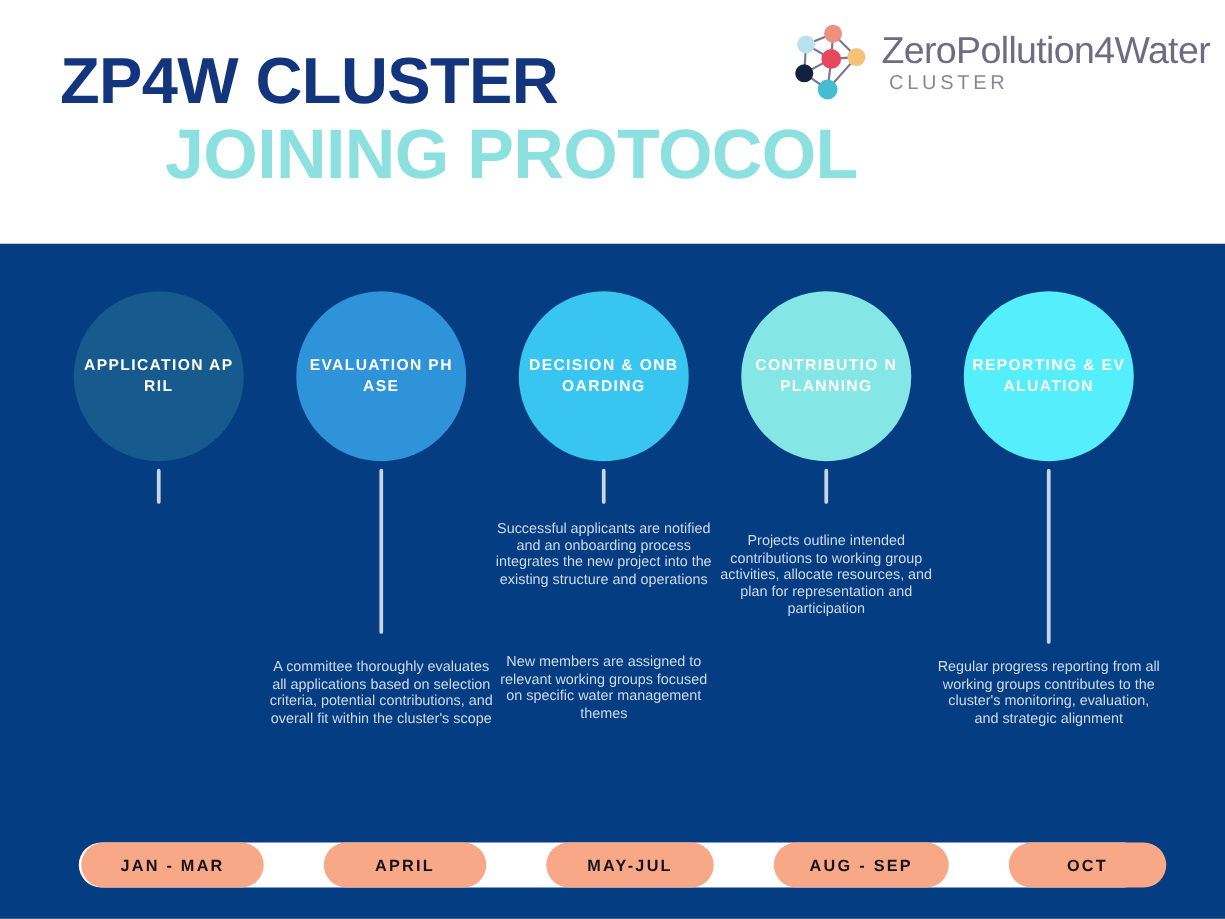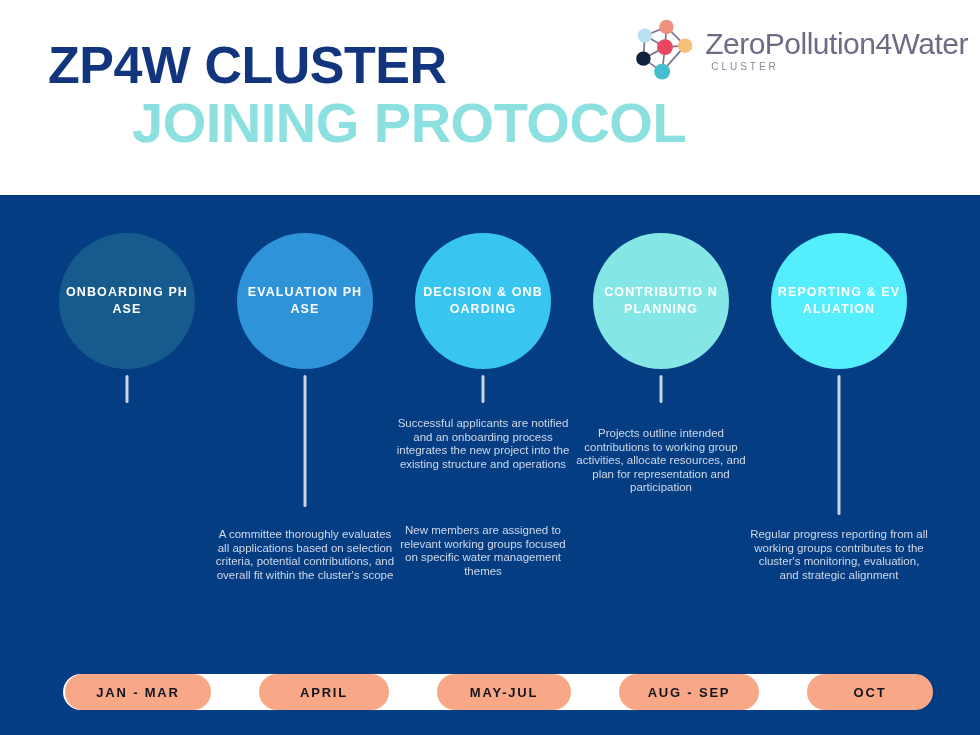--- a/index.html
+++ b/index.html
@@ -30,21 +30,21 @@
   #logo-text{display:flex;flex-direction:column;align-items:flex-start;}
   .logo-word{
     font-size:30px;line-height:32px;color:#6f6b85;
     font-family:"Liberation Sans", sans-serif;white-space:nowrap;letter-spacing:-0.5px;
   }
   .logo-sub{
     display:flex;align-items:center;gap:6px;margin-top:1px;
   }
   .logo-rule{flex:1 1 auto;height:1px;background:#9a96ad;}
   .logo-cluster{
-    font-size:10px;letter-spacing:3px;color:#8a8699;
+    font-size:16px;letter-spacing:3px;color:#8a8699;
     font-family:"Liberation Sans", sans-serif;white-space:nowrap;
   }
 
   
   #panel{position:absolute;left:0;top:195px;width:980px;height:540px;background:#043d82;}
 
   .col{position:absolute;top:0;width:196px;height:540px;}
 
   .bubble{
     position:absolute;top:38px;left:50%;transform:translateX(-50%);
@@ -128,21 +128,21 @@
           <span class="logo-rule"></span>
         </div>
       </div>
     </div>
   </div>
 
   <div id="panel">
 
     <div class="col" style="left:29px">
       <div class="bubble" style="background:#175a8e">
-        <span class="bubble-label">ONBOARDING PHASE</span>
+        <span class="bubble-label">APPLICATION APRIL</span>
       </div>
       <div class="connector" style="top:180px;height:28px"></div>
     </div>
 
     <div class="col" style="left:207px">
       <div class="bubble" style="background:#2f93d9">
         <span class="bubble-label">EVALUATION PHASE</span>
       </div>
       <div class="connector" style="top:180px;height:132px"></div>
       <div class="desc" style="top:333px">A committee thoroughly evaluates all applications based on selection criteria, potential contributions, and overall fit within the cluster's scope</div>

